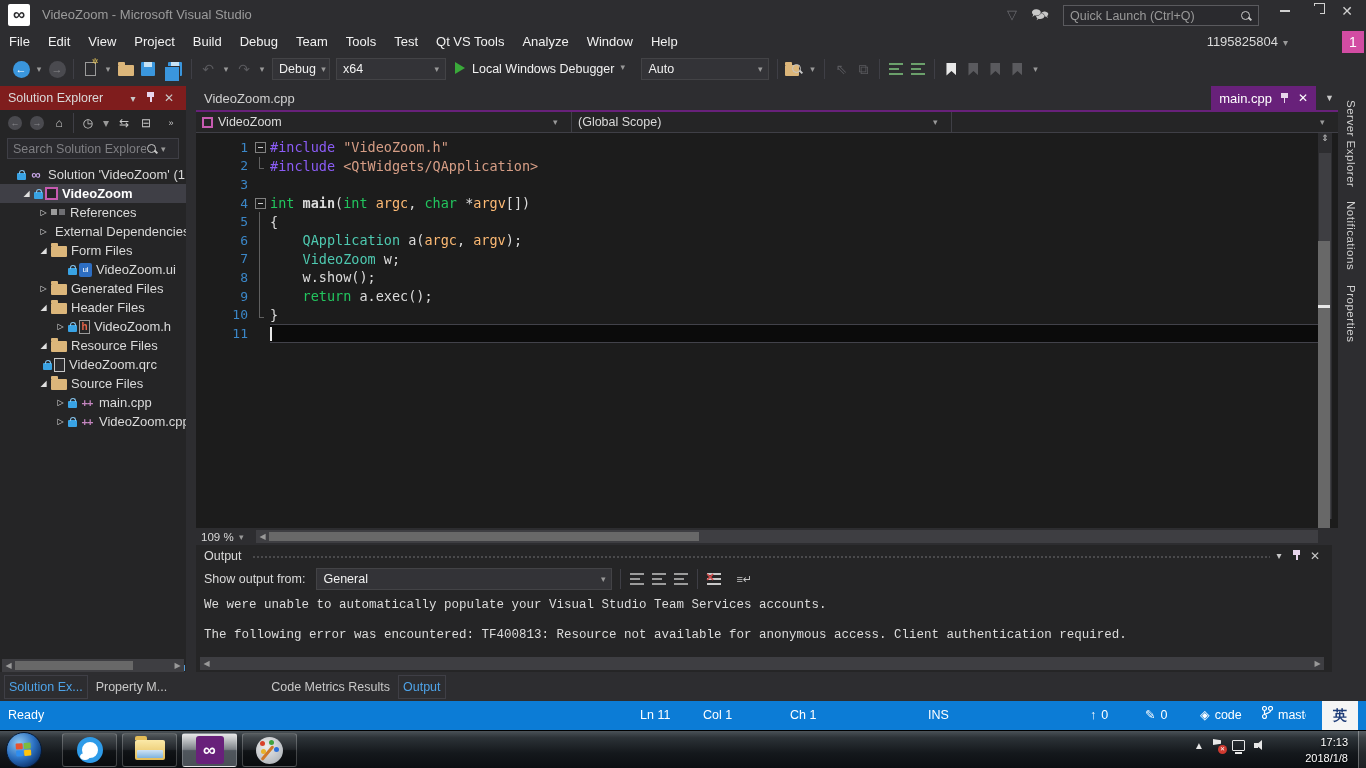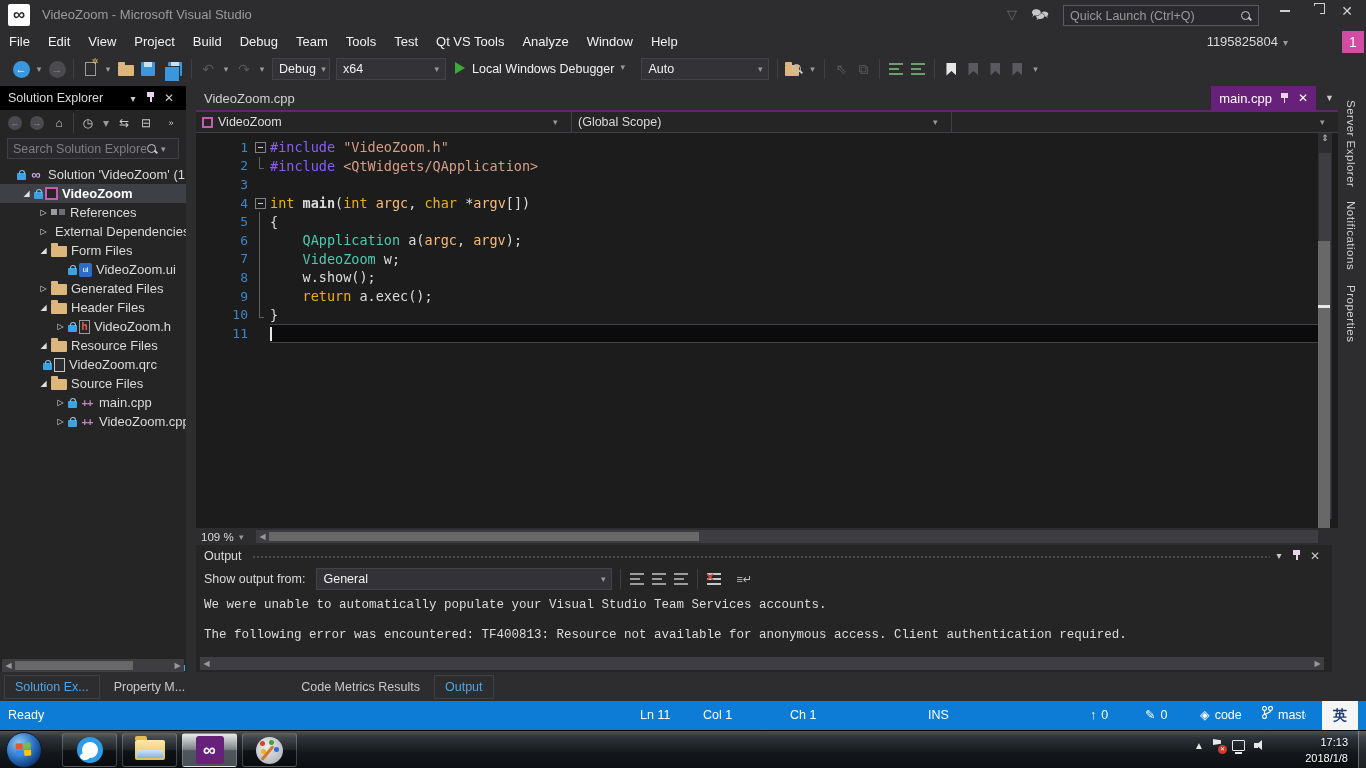--- a/index.html
+++ b/index.html
@@ -63,21 +63,21 @@
   .runlbl { font-size:12.5px; color:#F1F1F1; margin-right:6px; }
   .bars { position:relative; width:14px; height:12px; }
   .bars i { position:absolute; left:0; height:2px; background:#9B9B9B; }
   .bars.green i { background:#6BA06B; }
   .bars i:nth-child(1){ top:0; width:14px; } .bars i:nth-child(2){ top:5px; width:10px; } .bars i:nth-child(3){ top:10px; width:14px; }
   .bookmark { width:10px; height:13px; background:#E8E8E8; clip-path:polygon(0 0,100% 0,100% 100%,50% 65%,0 100%); }
   .bookmark.dis { background:#5A5A5E; }
 
   
   #se { left:0; top:86px; width:186px; height:586px; background:#252526; }
-  #se-head { position:relative; height:24px; display:flex; align-items:center; padding:0 8px; background:#000000; }
+  #se-head { position:relative; height:24px; display:flex; align-items:center; padding:0 8px; background:#7f1d1d; }
   #se-title { flex:1; font-size:12.5px; color:#DADADA; }
   .small-ic { width:18px; text-align:center; font-size:10px; color:#C8C8C8; }
   #se-tools { display:flex; align-items:center; height:26px; padding:0 4px; }
   #se-tools .ti { font-size:12px; }
   #se-search { margin:2px 7px; height:21px; background:#2A2A2E; border:1px solid #3F3F46;
                display:flex; align-items:center; padding:0 5px; }
   #se-search .ph { flex:1; font-size:12.5px; color:#7E7E82; white-space:nowrap; overflow:hidden; }
   #tree { margin-top:6px; }
   .trow { display:flex; align-items:center; height:19px; white-space:nowrap; overflow:hidden; }
   .trow.sel { background:#3F3F46; }
@@ -124,21 +124,21 @@
   .cl { display:flex; height:18.6px; align-items:center; }
   .ln { width:52px; flex:none; text-align:right; font:13px "DejaVu Sans Mono", monospace; color:#3B87C8; }
   .fold { position:relative; width:22px; flex:none; align-self:stretch; }
   .fold.box::before { content:''; position:absolute; left:7px; top:4px; width:9px; height:9px; border:1px solid #808080; background:#1C1C1C; }
   .fold.box::after { content:''; position:absolute; left:10px; top:9px; width:5px; height:1px; background:#D0D0D0; }
   .fold.line::before { content:''; position:absolute; left:11px; top:0; bottom:0; width:1px; background:#606060; }
   .fold.end::before { content:''; position:absolute; left:11px; top:0; height:60%; width:1px; background:#606060; }
   .fold.end::after { content:''; position:absolute; left:11px; top:60%; width:5px; height:1px; background:#606060; }
   .rowbody { flex:1; display:flex; align-self:stretch; align-items:center; }
   .ct { font:13.5px "DejaVu Sans Mono", monospace; white-space:pre; color:#DCDCDC; }
-  .pp{color:#8b5cf6} .str{color:#D69D85} .kw{color:#eab308} .ty{color:#4EC9B0} .pr{color:#fdba74}
+  .pp{color:#8b5cf6} .str{color:#D69D85} .kw{color:#22c55e} .ty{color:#4EC9B0} .pr{color:#fdba74}
   .tx{color:#DCDCDC} .fn{color:#DCDCDC;font-weight:bold}
   .cl.cur .rowbody { background:#0B0B0B; border-top:1px solid #42424a; border-bottom:1px solid #42424a; }
   .cl.cur .ct::before { content:''; display:inline-block; width:1.5px; height:14px; background:#E8E8E8; vertical-align:middle; }
   #ed-vscroll { position:absolute; right:6px; top:47px; width:14px; height:386px; background:#2D2D30; }
   #ed-vscroll .grip { position:absolute; left:1px; top:2px; width:12px; height:14px; color:#C8C8C8; font-size:9px; text-align:center; line-height:7px; }
   #ed-vscroll .track { position:absolute; left:1px; top:20px; width:12px; bottom:0; background:#3E3E42; }
   #ed-vscroll .thumb { position:absolute; left:0; top:108px; width:12px; height:300px; background:#686868; }
   #ed-vscroll .mark { position:absolute; left:0; top:172px; width:12px; height:3px; background:#E8E8E8; }
   #ed-bottom { position:absolute; left:0; bottom:0; width:1142px; height:17px; background:#2D2D30; display:flex; align-items:center; }
   #zoombox { width:60px; height:17px; display:flex; align-items:center; padding:0 5px; font-size:11.5px; color:#DADADA; background:#2D2D30; }
@@ -161,21 +161,21 @@
   .oline { height:15px; padding-left:8px; font:12.5px "Liberation Mono", monospace; color:#DCDCDC; white-space:pre; }
   #out-hscroll { position:absolute; left:4px; bottom:2px; width:1124px; height:13px; background:#3E3E42; display:flex; align-items:center; }
   .clear-ic { position:relative; width:14px; height:12px; }
   .clear-ic i { position:absolute; left:0; height:2px; width:14px; background:#C8C8C8; }
   .clear-ic i:nth-child(1){top:0} .clear-ic i:nth-child(2){top:5px} .clear-ic i:nth-child(3){top:10px}
   .clear-ic::after { content:'✕'; position:absolute; left:-2px; top:-2px; color:#D14949; font-size:11px; font-weight:bold; }
   .wrap-ic { position:relative; width:14px; height:12px; color:#C8C8C8; font-size:11px; line-height:12px; }
 
   
   #bottomtabs { left:0; top:672px; width:1366px; height:29px; background:#2D2D30; display:flex; align-items:center; }
-  .btab { font-size:12.5px; padding:4px 10px; margin-left:4px; color:#C8C8C8; white-space:nowrap; }
+  .btab { font-size:12.5px; padding:4px 4px; margin-left:4px; color:#C8C8C8; white-space:nowrap; }
   .btab.boxed { border:1px solid #3F3F46; color:#4EA3E8; }
 
   
   #statusbar { left:0; top:701px; width:1366px; height:29px; background:#0C7CD6; color:#FFF; font-size:12.5px; }
   #statusbar .sitem { position:absolute; top:0; height:29px; line-height:29px; }
   #ime { background:#F5F5F5; color:#1E3C78; font-weight:bold; text-align:center; font-size:14px; }
   .branch-ic, .pencil-ic, .diamond-ic, .uparrow-ic { display:inline-block; vertical-align:middle; margin-right:5px; }
 
   
   #taskbar { left:0; top:730px; width:1366px; height:38px;

